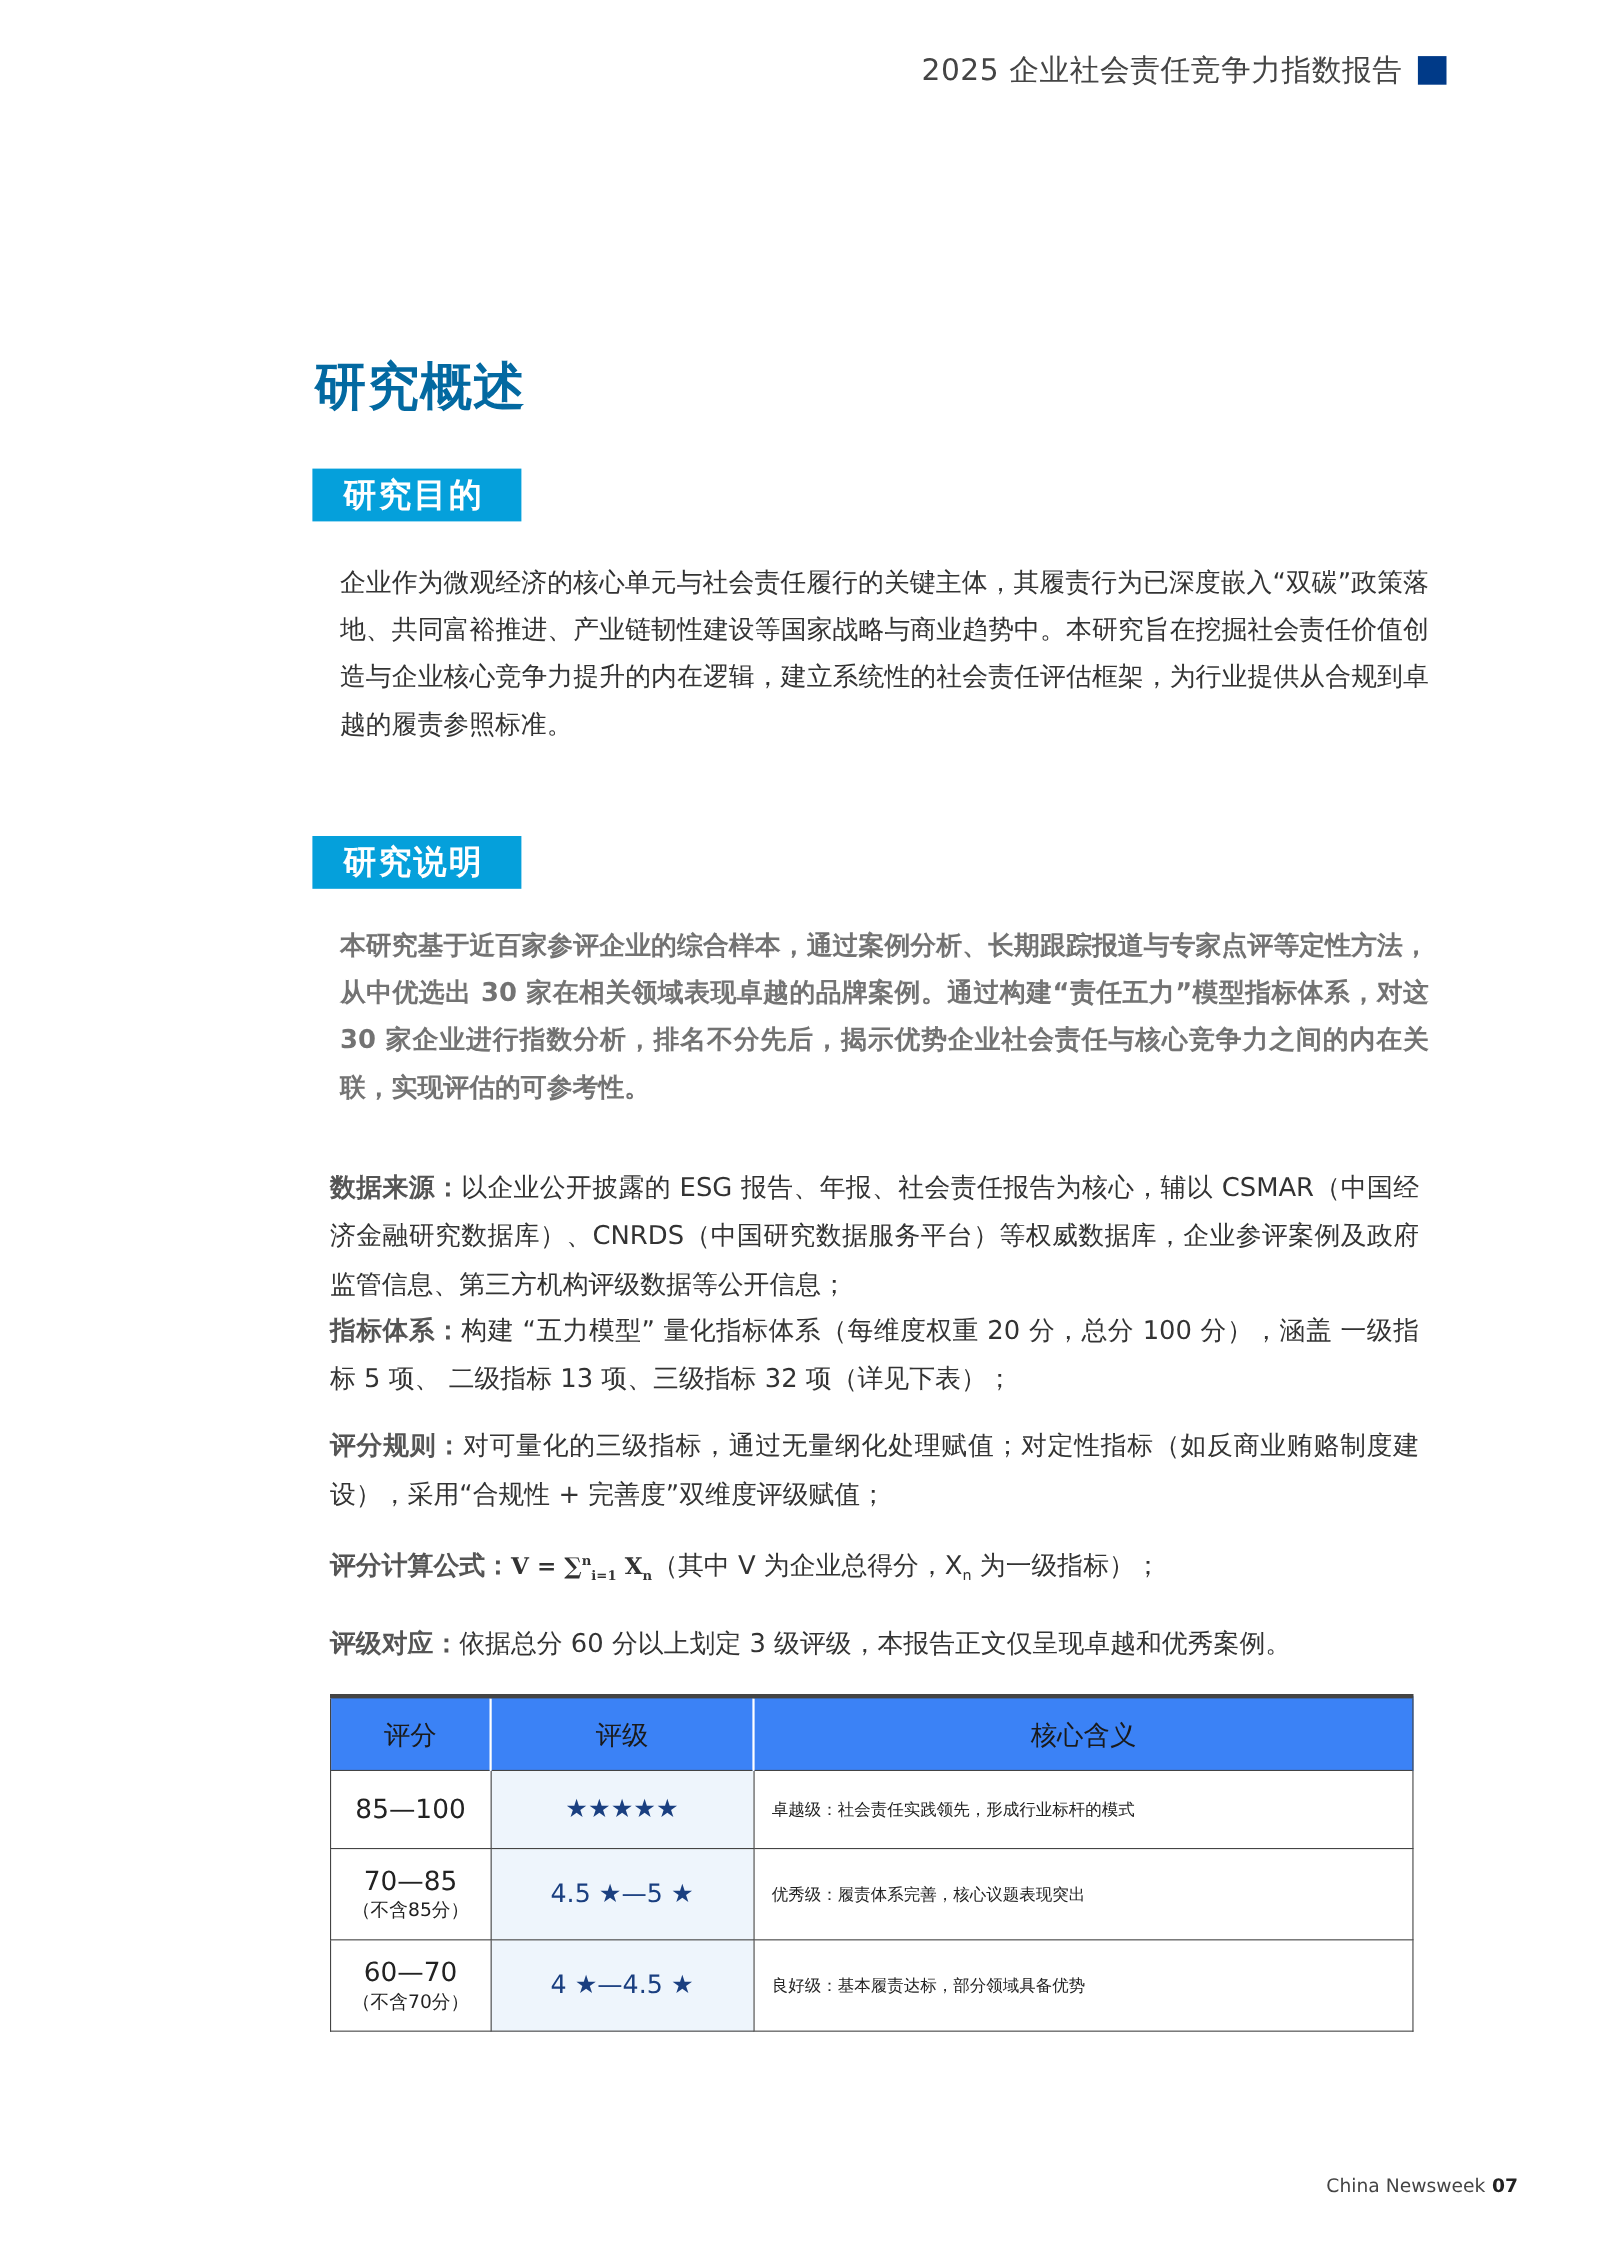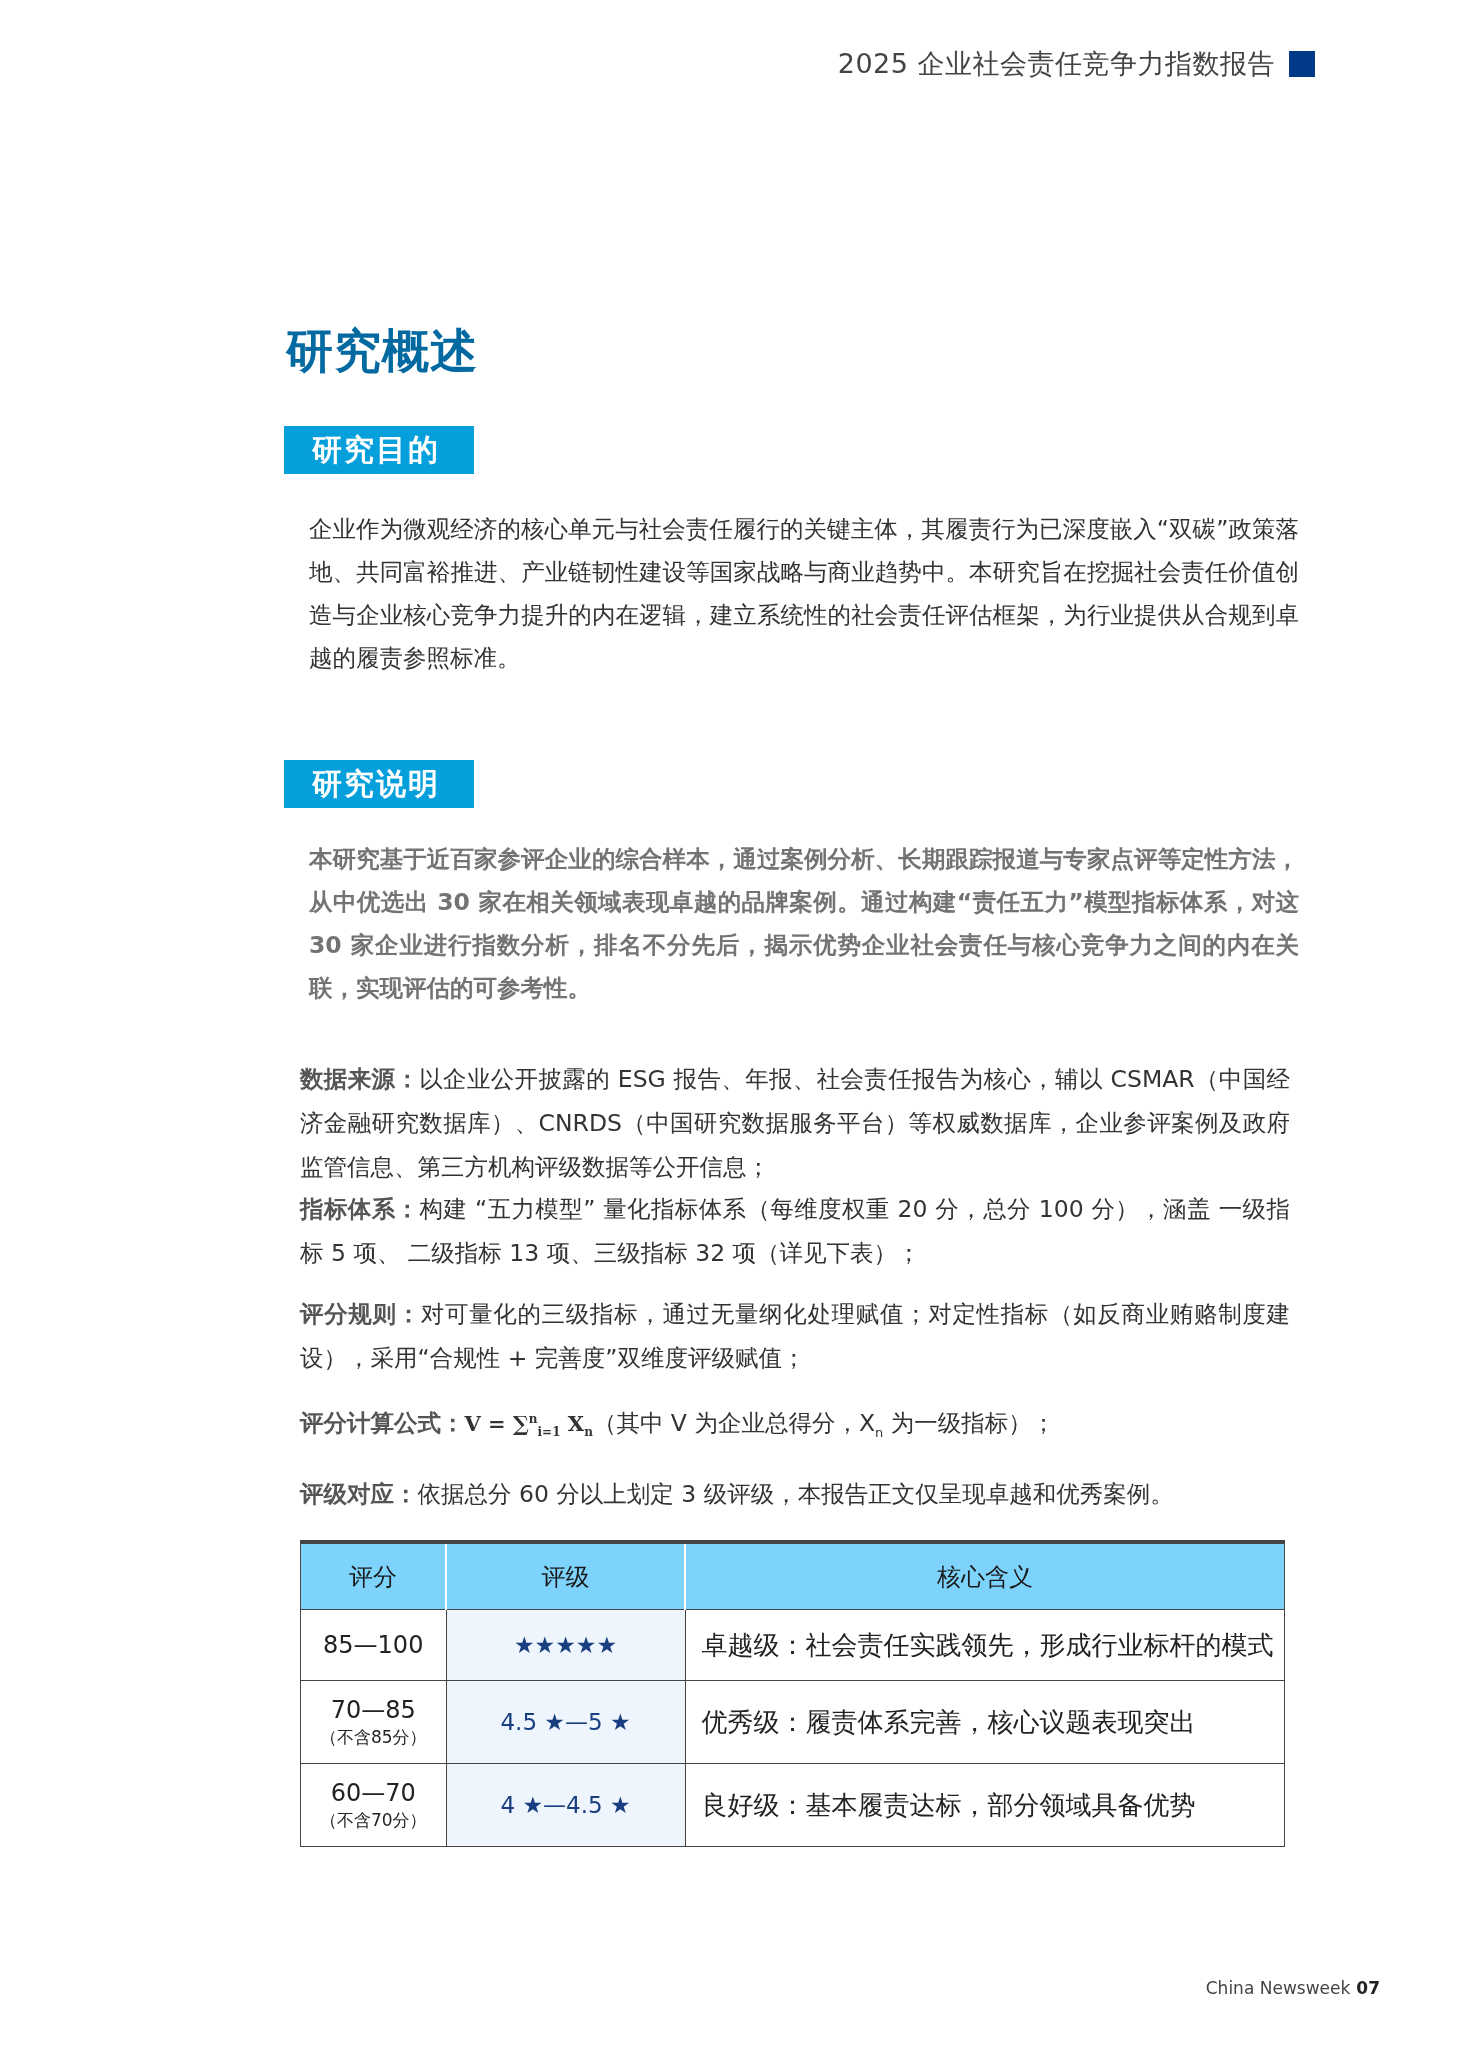--- a/index.html
+++ b/index.html
@@ -47,32 +47,32 @@
     .item-rule { top: 1292px; }
     .item-formula { top: 1397px; }
     .item-level { top: 1472px; }
     .formula { font-family: "DejaVu Serif", serif; font-weight: bold; font-size: 21px; color: #333; }
     .formula sub, .formula sup { font-size: 12px; }
     .rating-table {
       position: absolute; left: 300px; top: 1540px; width: 985px;
       border-collapse: collapse; font-size: 23px;
     }
     .rating-table th {
-      background: #7dd3fc; color: #1a1a1a; font-weight: normal;
+      background: #3b82f6; color: #1a1a1a; font-weight: normal;
       height: 63px; font-size: 24px;
       border-left: 2px solid #ffffff; border-right: 2px solid #ffffff;
     }
     .rating-table thead tr { border-top: 4px solid #444; }
     .rating-table th:first-child { border-left: 1px solid #444; }
     .rating-table th:last-child { border-right: 1px solid #444; }
     .rating-table td {
       border: 1.5px solid #444; text-align: center; color: #222;
     }
     .rating-table td.stars { background: #eef5fc; color: #1a3f80; }
-    .rating-table td.meaning { text-align: left; padding-left: 16px; font-size: 26px; }
+    .rating-table td.meaning { text-align: left; padding-left: 16px; font-size: 15px; }
     .rating-table tr.r1 td { height: 68px; }
     .rating-table tr.r2 td, .rating-table tr.r3 td { height: 80px; }
     .score-main { font-size: 24px; display: block; line-height: 30px; }
     .score-sub { font-size: 17px; display: block; line-height: 24px; }
     .col1 { width: 142px; } .col2 { width: 235px; }
     .footer {
       position: absolute; top: 1978px; right: 77px; font-size: 17px; color: #444;
     }
     .footer .pg { font-weight: bold; color: #222; margin-left: 6px; }
   </style>

